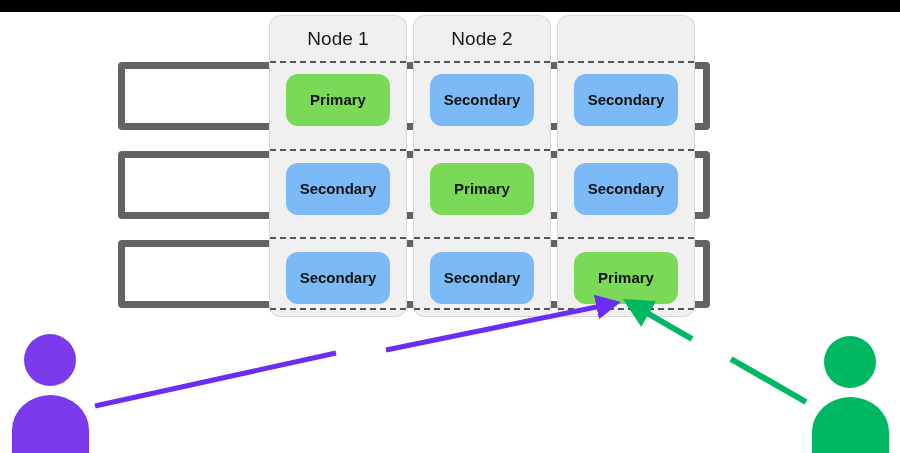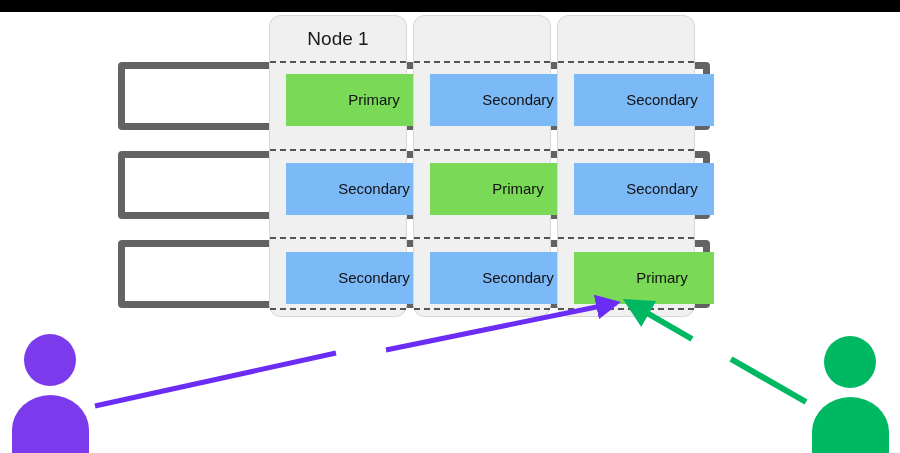--- a/index.html
+++ b/index.html
@@ -64,25 +64,24 @@
 
   
   .role-chip {
     position: absolute;
     left: 16px;
     width: 104px;
     height: 52px;
     line-height: 52px;
     text-align: center;
     font-size: 15px;
-    font-weight: normal;
+    font-weight: bold;
     color: #111111;
-    border-radius: 0;
+    border-radius: 12px;
     font-family: "Liberation Sans", sans-serif;
-    padding-left: 36px;
   }
   .chip-row-1 { top: 58px; }
   .chip-row-2 { top: 147px; }
   .chip-row-3 { top: 236px; }
   .role-primary   { background: #7ad957; }
   .role-secondary { background: #7cb9f7; text-align: center; }
 
   
   .user-figure { position: absolute; }
   .user-head {
@@ -119,20 +118,21 @@
     <div class="node-sep sep-1"></div>
     <div class="node-sep sep-2"></div>
     <div class="node-sep sep-3"></div>
     <div class="node-sep sep-4"></div>
     <div class="role-chip chip-row-1 role-primary">Primary</div>
     <div class="role-chip chip-row-2 role-secondary">Secondary</div>
     <div class="role-chip chip-row-3 role-secondary">Secondary</div>
   </div>
 
   <div class="node-card" style="left:414px;">
+    <div class="node-title">Node 2</div>
     <div class="node-sep sep-1"></div>
     <div class="node-sep sep-2"></div>
     <div class="node-sep sep-3"></div>
     <div class="node-sep sep-4"></div>
     <div class="role-chip chip-row-1 role-secondary">Secondary</div>
     <div class="role-chip chip-row-2 role-primary">Primary</div>
     <div class="role-chip chip-row-3 role-secondary">Secondary</div>
   </div>
 
   <div class="node-card" style="left:558px;">

